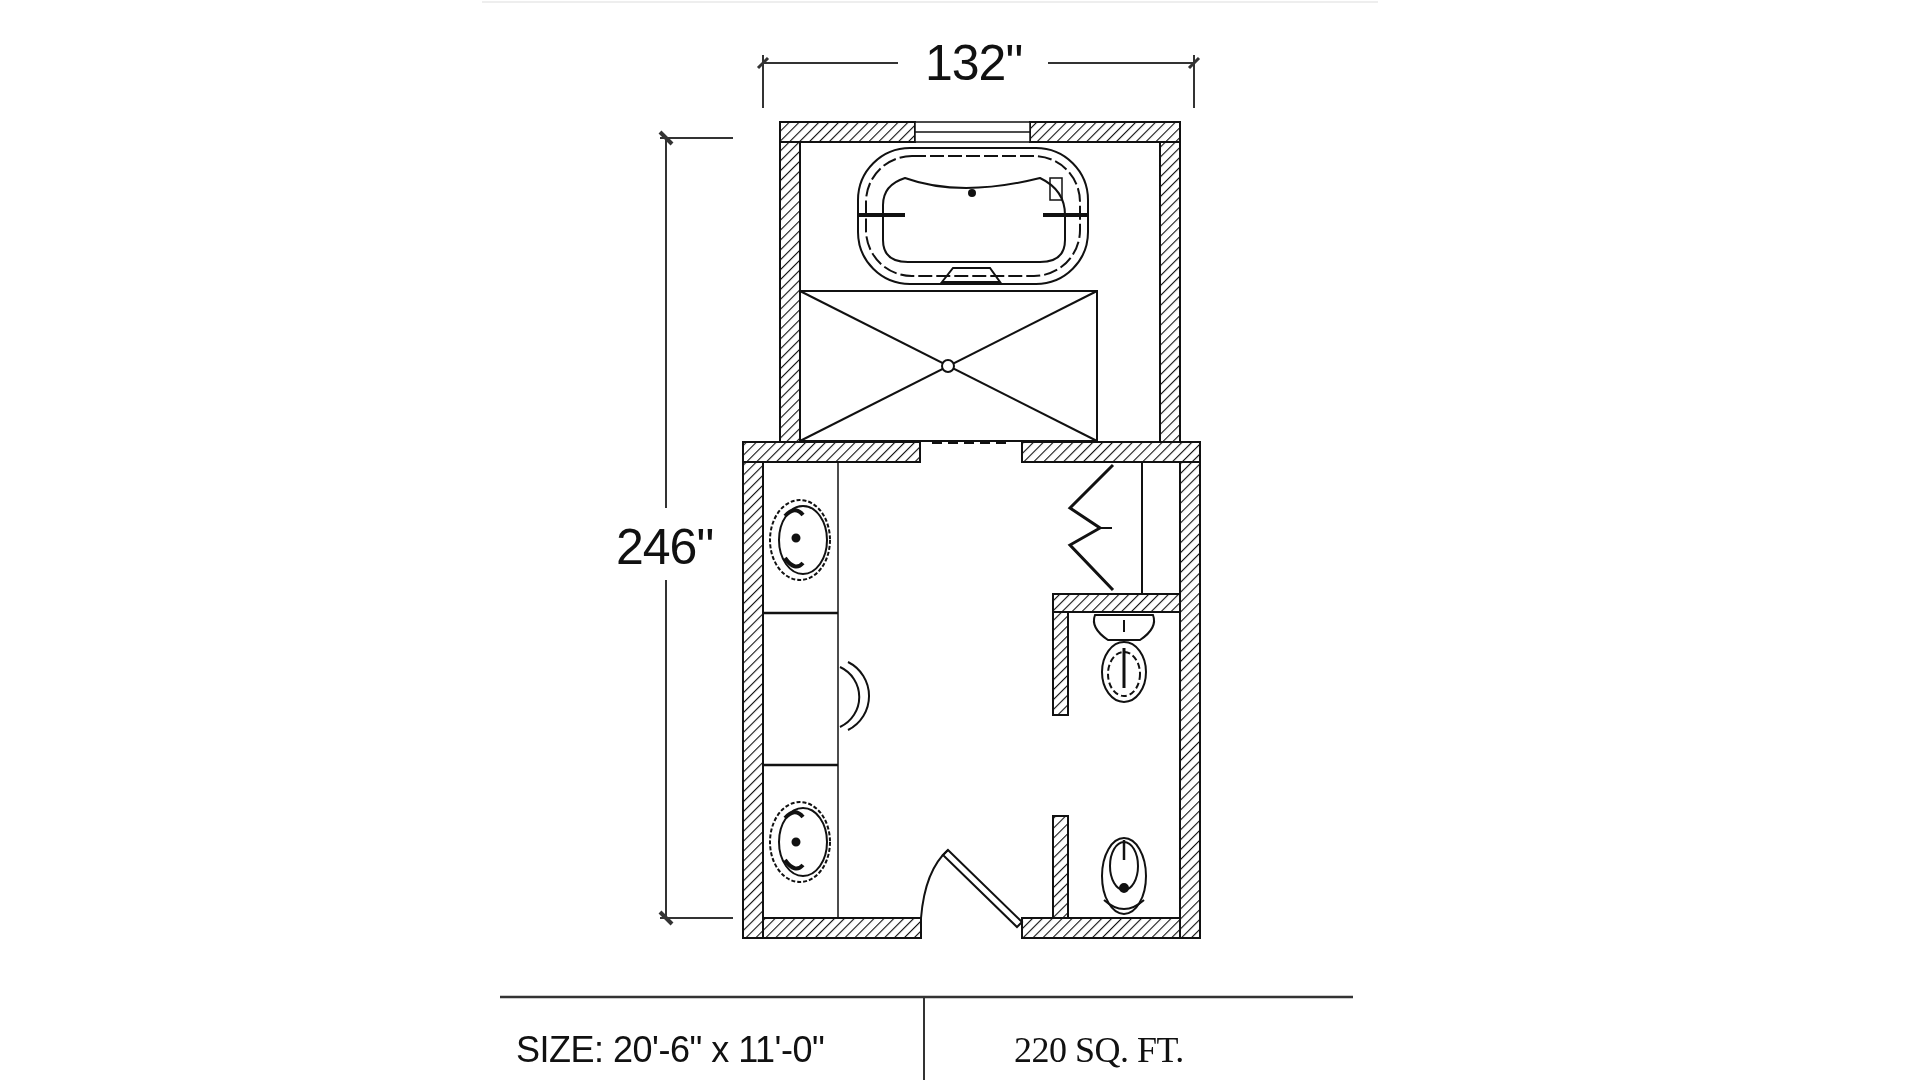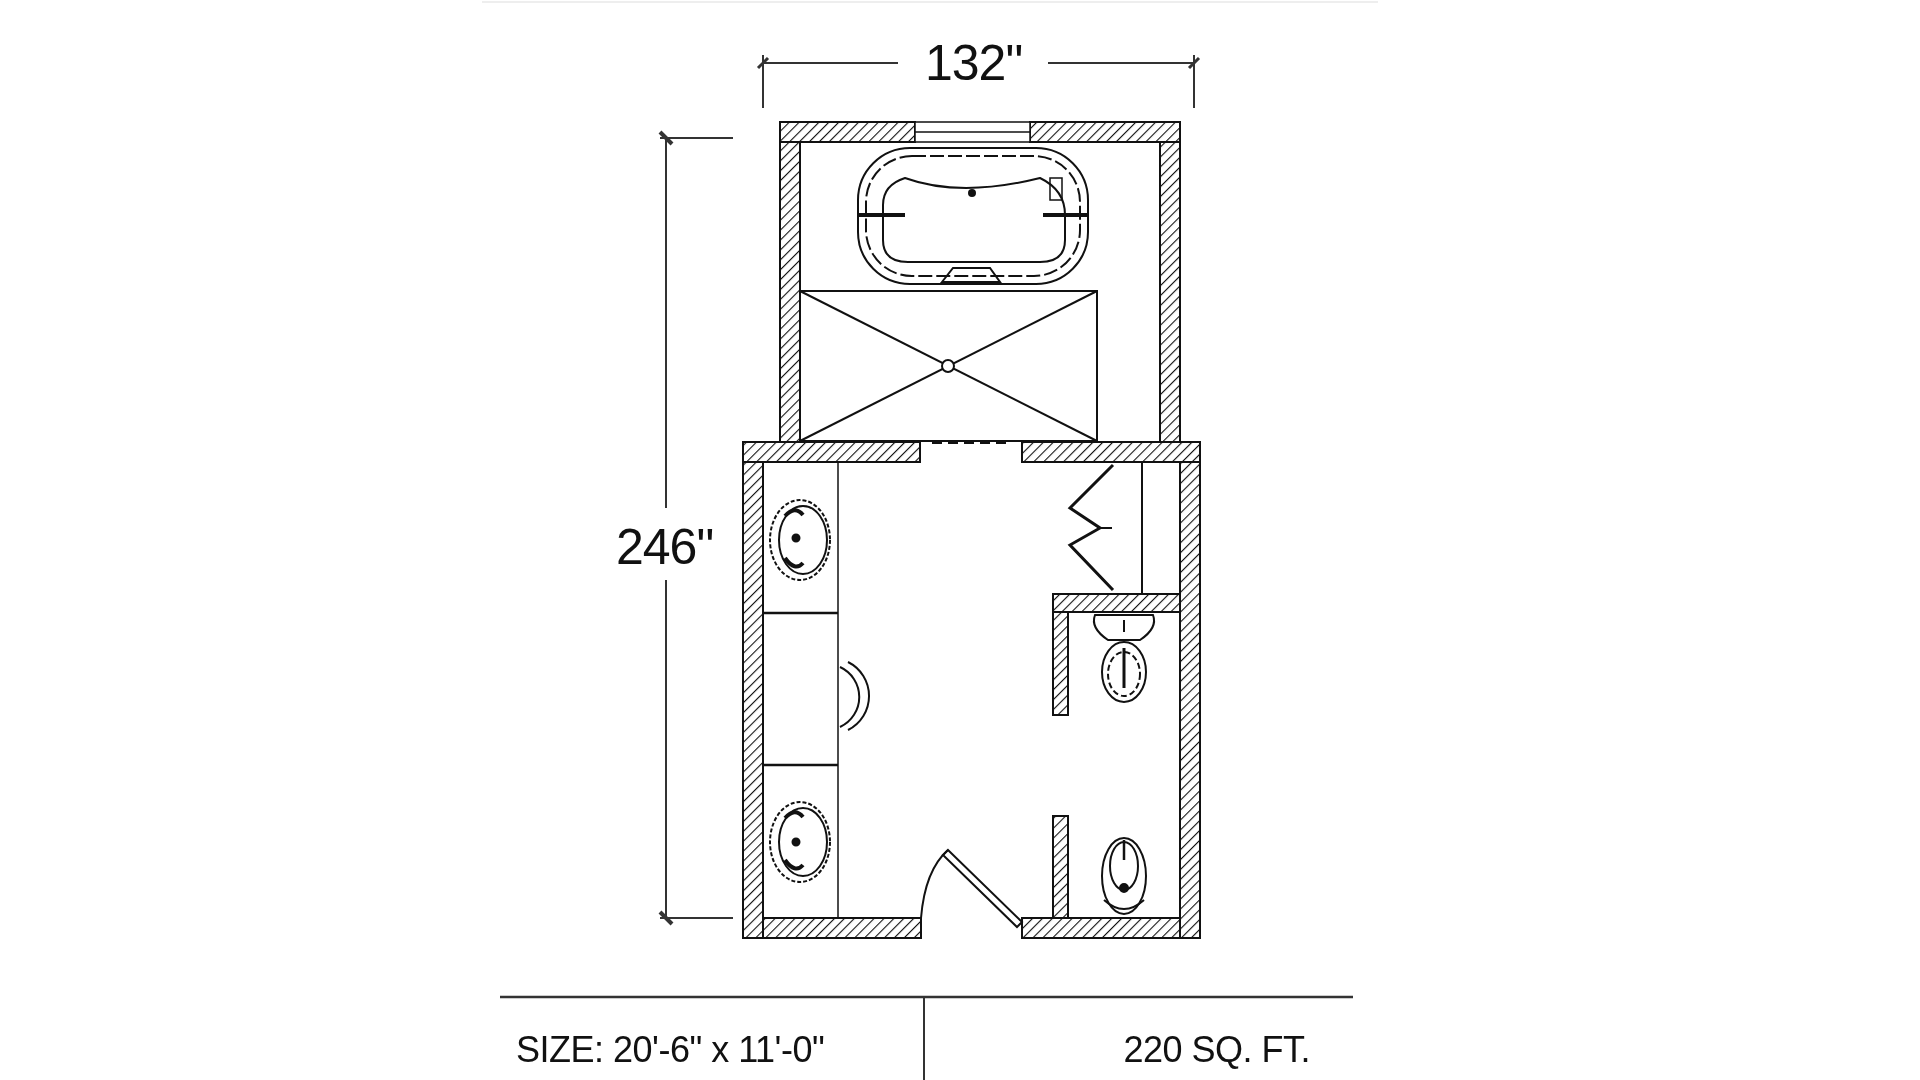--- a/index.html
+++ b/index.html
@@ -6,21 +6,21 @@
     body { width: 1920px; height: 1080px; position: relative; overflow: hidden;
            font-family: "Liberation Sans", sans-serif; color: #1a1a1a; }
     #plan { position: absolute; left: 0; top: 0; }
     .dim-label { position: absolute; font-family: "Liberation Sans", sans-serif;
                  font-size: 50px; color: #111; letter-spacing: -1px; line-height: 1; }
     #dim-top-label { left: 925px; top: 38px; }
     #dim-left-label { left: 616px; top: 522px; }
     .info-cell { position: absolute; font-family: "Liberation Sans", sans-serif;
                  font-size: 36px; color: #111; line-height: 1; letter-spacing: -0.5px; }
     #info-size { left: 516px; top: 1032px; }
-    #info-area { left: 1080px; top: 1032px; width: 230px; text-align: right; }
+    #info-area { left: 1014px; top: 1032px; width: 230px; text-align: left; font-family: Liberation Serif, serif; }
   </style>
 </head>
 <body>
 
 <svg id="plan" width="1920" height="1080" viewBox="0 0 1920 1080" xmlns="http://www.w3.org/2000/svg">
   <defs>
     <pattern id="hatch" patternUnits="userSpaceOnUse" width="7" height="7" patternTransform="rotate(45)">
       <rect width="7" height="7" fill="#fff"></rect>
       <line x1="0" y1="0" x2="0" y2="7" stroke="#111" stroke-width="2.2"></line>
     </pattern>

